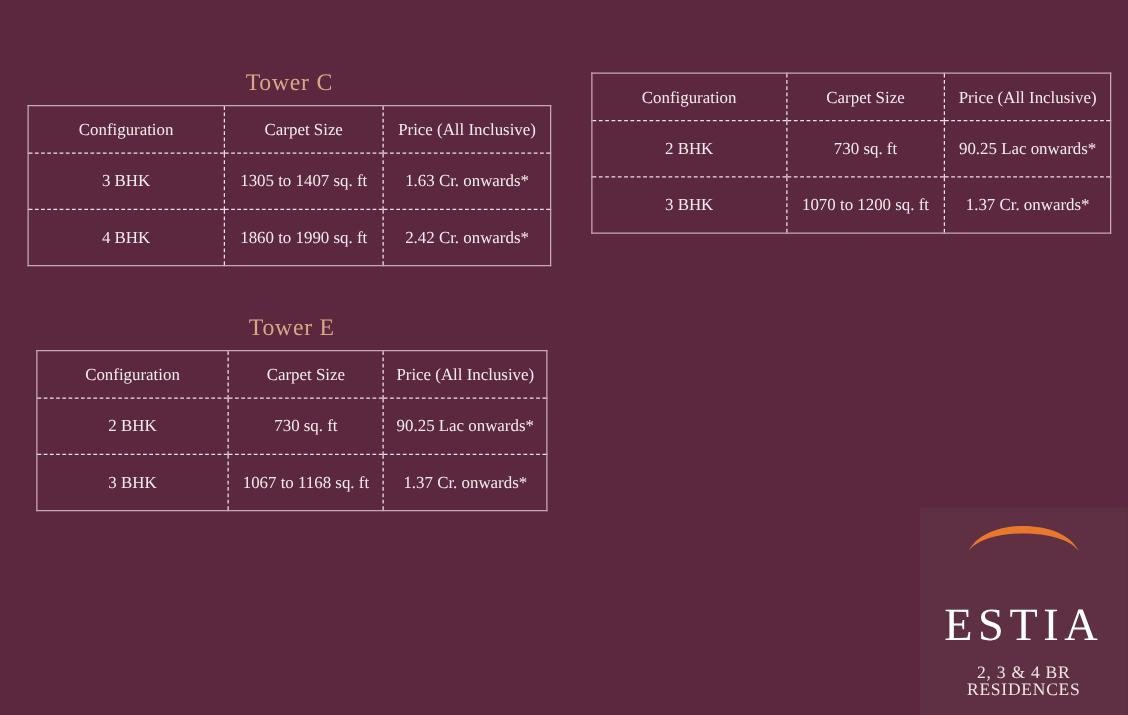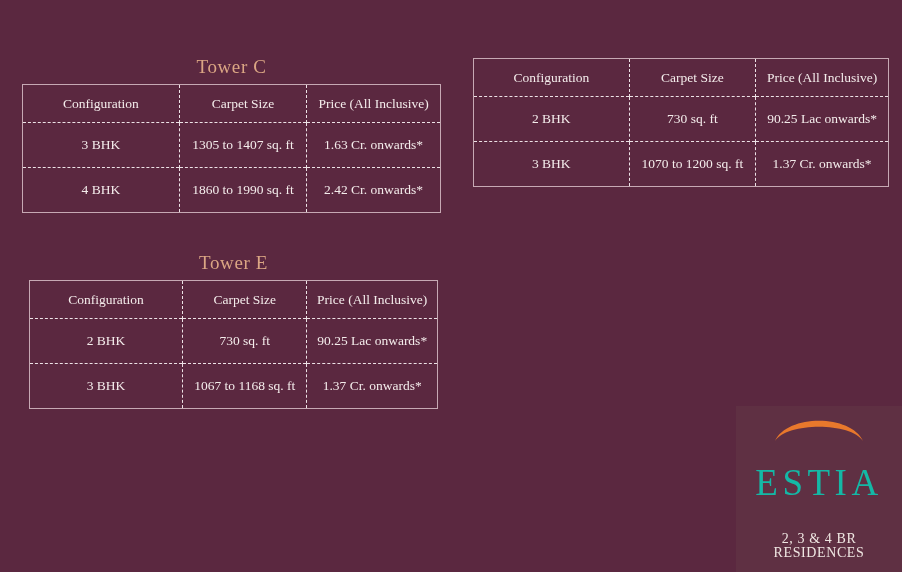--- a/index.html
+++ b/index.html
@@ -48,24 +48,24 @@
     left: 0;
     right: 0;
     color: #f7f1ee;
     font-size: 24px;
     letter-spacing: 2.2px;
     font-family: "Liberation Serif", "DejaVu Serif", serif;
     line-height: 1;
   }
   .logo-estia {
     position: absolute;
-    top: 58px;
-    left: 0;
-    right: 0;
-    color: #14b8a6;
+    top: 76px;
+    left: 0;
+    right: 0;
+    color: #ffffff;
     font-size: 37px;
     letter-spacing: 4.5px;
     font-family: "Liberation Serif", "DejaVu Serif", serif;
     line-height: 1;
   }
   .logo-baner {
     position: absolute;
     top: 100px;
     left: 0;
     right: 0;

